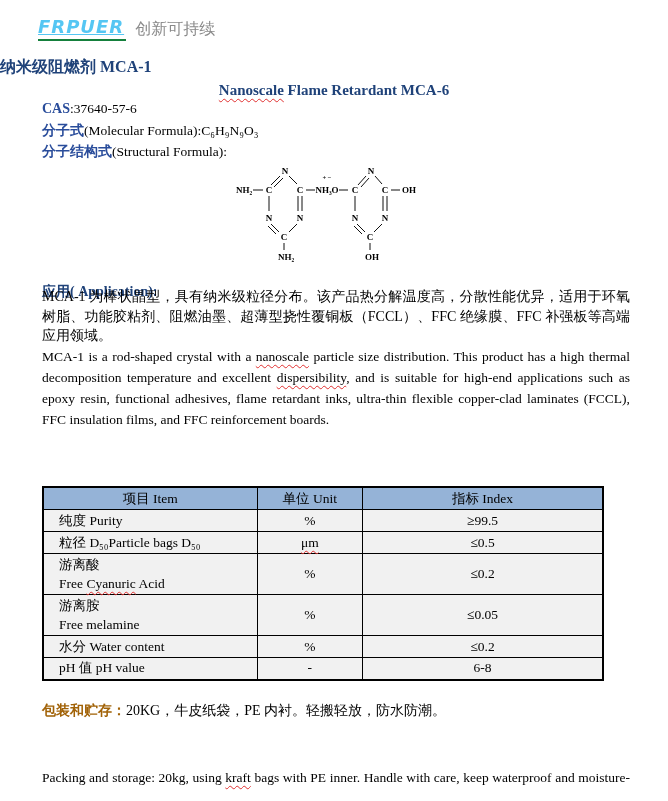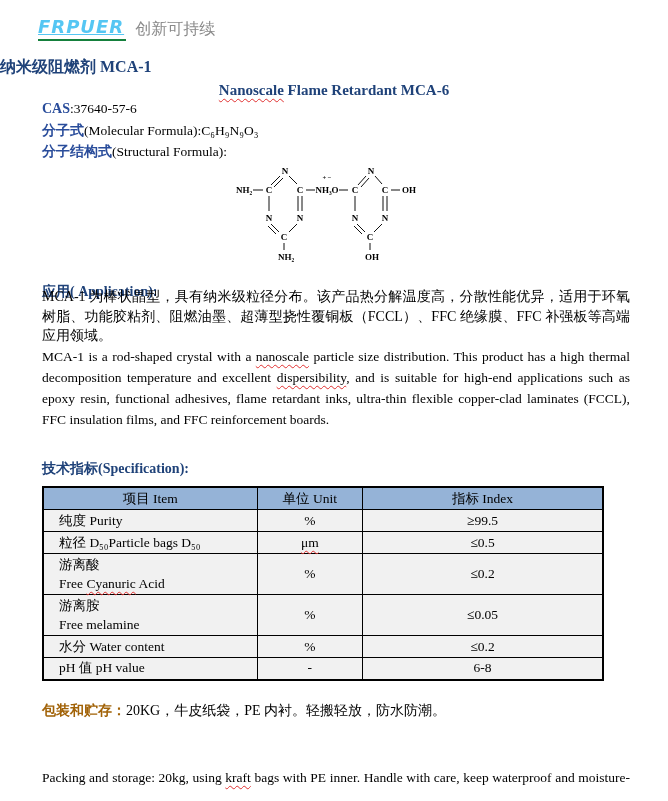--- a/index.html
+++ b/index.html
@@ -121,21 +121,20 @@
     <text x="142" y="61" text-anchor="middle">N</text>
     <text x="172" y="61" text-anchor="middle">N</text>
     <text x="157" y="80" text-anchor="middle">C</text>
     <text x="159" y="100" text-anchor="middle">OH</text>
   </svg>
 
   <div class="abs heading" style="top:283px;">应用( Application):</div>
   <div class="abs para para-zh" style="top:287px;">MCA-1 为棒状晶型，具有纳米级粒径分布。该产品热分解温度高，分散性能优异，适用于环氧树脂、功能胶粘剂、阻燃油墨、超薄型挠性覆铜板（FCCL）、FFC 绝缘膜、FFC 补强板等高端应用领域。</div>
   <div class="abs para para-en" style="top:346px;"><span>MCA-1 is a rod-shaped crystal with a </span><span class="sq">nanoscale</span><span> particle size distribution. This product has a high thermal decomposition temperature and excellent </span><span class="sq">dispersibility</span><span>, and is suitable for high-end applications such as epoxy resin, functional adhesives, flame retardant inks, ultra-thin flexible copper-clad laminates (FCCL), FFC insulation films, and FFC reinforcement boards.</span></div>
 
-  <div class="abs heading" style="top:460px;">技术指标(Specification):</div>
 
   <table class="abs spec-table">
     <colgroup>
         <col class="col-item">
         <col class="col-unit">
         <col class="col-index">
       </colgroup>
     <tbody>
         <tr>
       <th>项目 Item</th>

